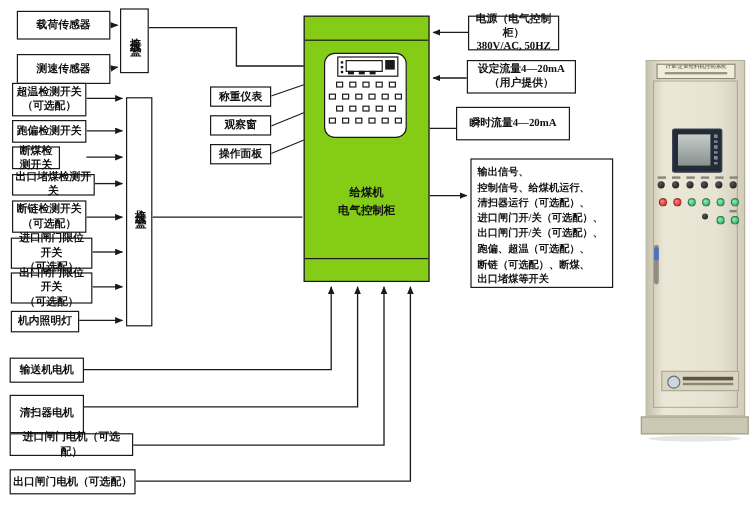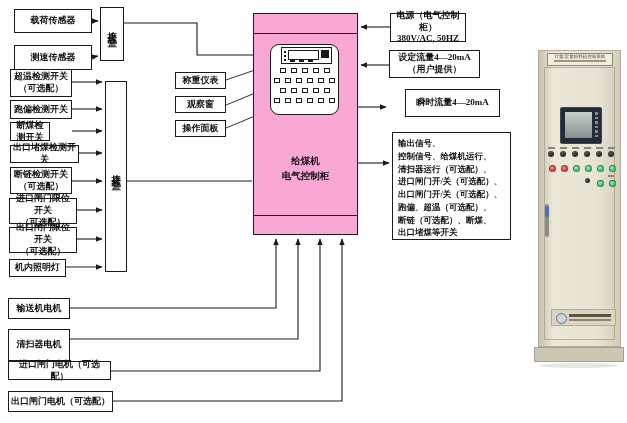--- a/index.html
+++ b/index.html
@@ -7,21 +7,21 @@
           font-family:Liberation Serif, serif;color:#111;}
   svg.wires{position:absolute;left:0;top:0;pointer-events:none;}
   .box{position:absolute;border:1.5px solid #1a1a1a;background:#fff;box-sizing:border-box;
        display:flex;align-items:center;justify-content:center;text-align:center;
        font-weight:bold;font-size:9px;line-height:1.3;white-space:pre-line;padding:1px 2px;}
   .vtext{writing-mode:vertical-lr;text-orientation:upright;letter-spacing:3px;font-size:9.5px;}
   .leftalign{justify-content:flex-start;align-items:flex-start;text-align:left;
              font-size:8.5px;line-height:1.5;padding:4px 5px;}
   
   .cab{position:absolute;left:253px;top:13px;width:105px;height:222px;border:1.5px solid #1a1a1a;
-       background:#f9a8d4;box-sizing:border-box;}
+       background:#84cc16;box-sizing:border-box;}
   .cabline{position:absolute;left:0;width:100%;border-top:1.5px solid #1a1a1a;}
   .cablabel{position:absolute;left:0;top:140px;width:100%;text-align:center;font-weight:bold;
             font-size:9.5px;line-height:1.6;white-space:pre-line;}
   .panel{position:absolute;left:270px;top:44px;width:69px;height:71px;border:1.2px solid #1a1a1a;
          border-radius:9px;background:#fff;box-sizing:border-box;}
   .disp{position:absolute;left:281px;top:47px;width:51px;height:17px;border:1.2px solid #1a1a1a;
         background:#fff;box-sizing:border-box;}
   .disp .screen{position:absolute;left:6px;top:2px;width:29px;height:8px;border:1px solid #1a1a1a;}
   .disp .dot{position:absolute;left:2px;width:2px;height:2px;background:#1a1a1a;}
   .disp .key{position:absolute;bottom:1.5px;width:5px;height:3px;background:#1a1a1a;}
@@ -182,21 +182,21 @@
   </div>
 
   <div class="box" style="left:175px;top:72px;width:51px;height:17px">称重仪表</div>
   <div class="box" style="left:175px;top:96px;width:51px;height:17px">观察窗</div>
   <div class="box" style="left:175px;top:120px;width:51px;height:17px">操作面板</div>
 
   <div class="box" style="left:390px;top:13px;width:76px;height:29px">电源（电气控制柜）
 380V/AC, 50HZ</div>
   <div class="box" style="left:389px;top:50px;width:91px;height:28px">设定流量4—20mA
 （用户提供）</div>
-  <div class="box" style="left:405px;top:89px;width:95px;height:28px">瞬时流量4—20mA</div>
+  <div class="box" style="left:380px;top:89px;width:95px;height:28px">瞬时流量4—20mA</div>
   <div class="box leftalign" style="left:392px;top:132px;width:119px;height:108px">输出信号、
 控制信号、给煤机运行、
 清扫器运行（可选配）、
 进口闸门开/关（可选配）、
 出口闸门开/关（可选配）、
 跑偏、超温（可选配）、
 断链（可选配）、断煤、
 出口堵煤等开关</div>
 
   <div>

